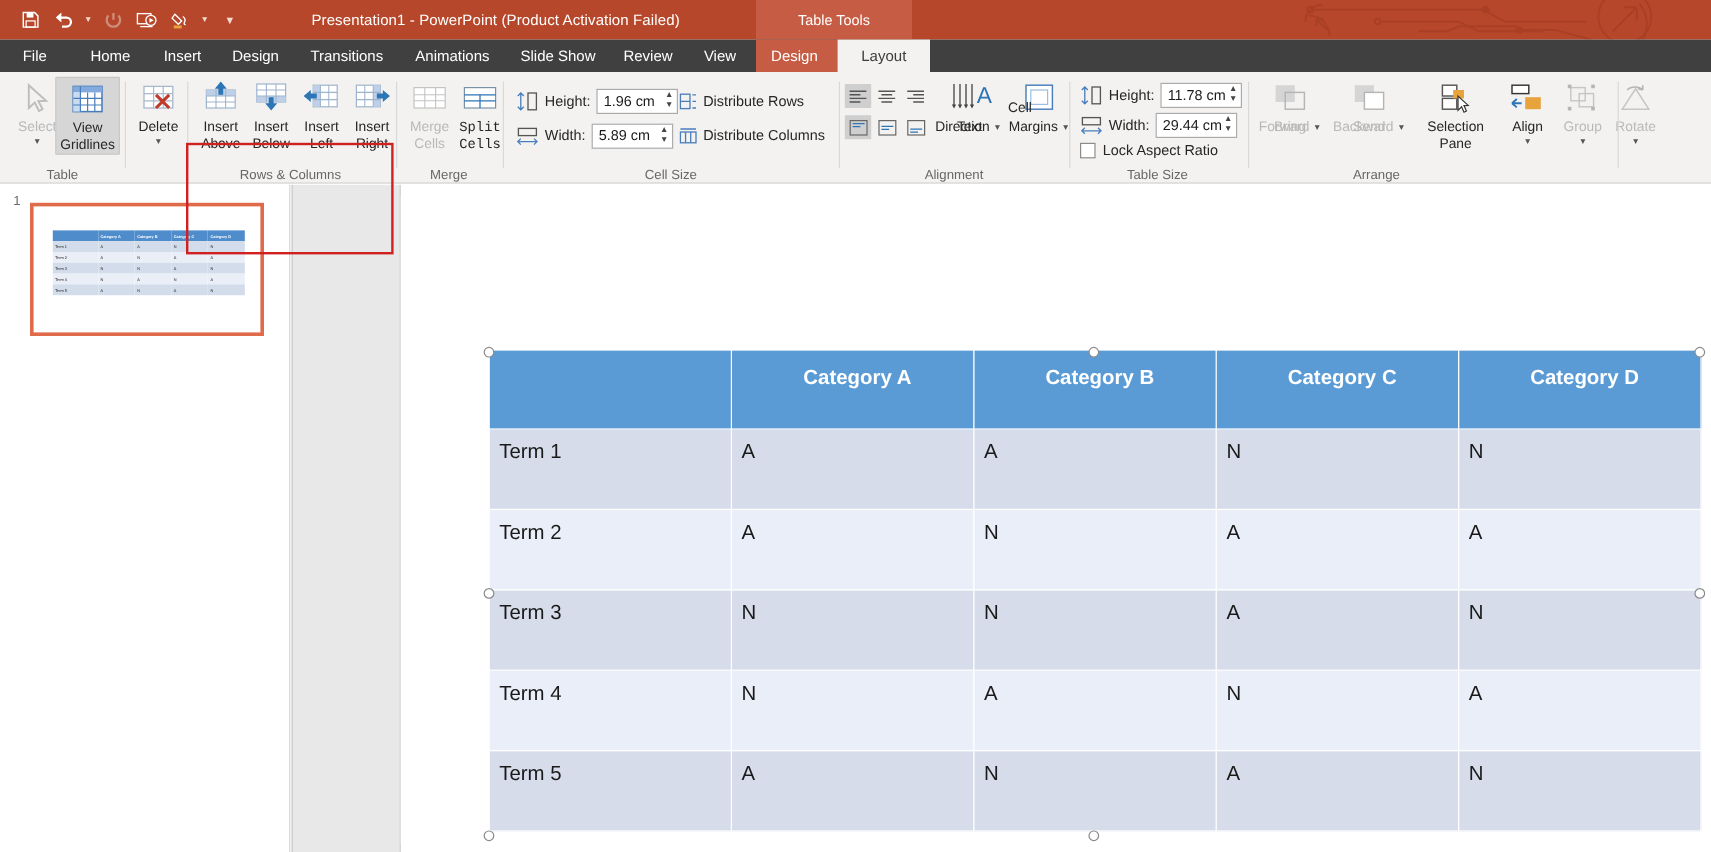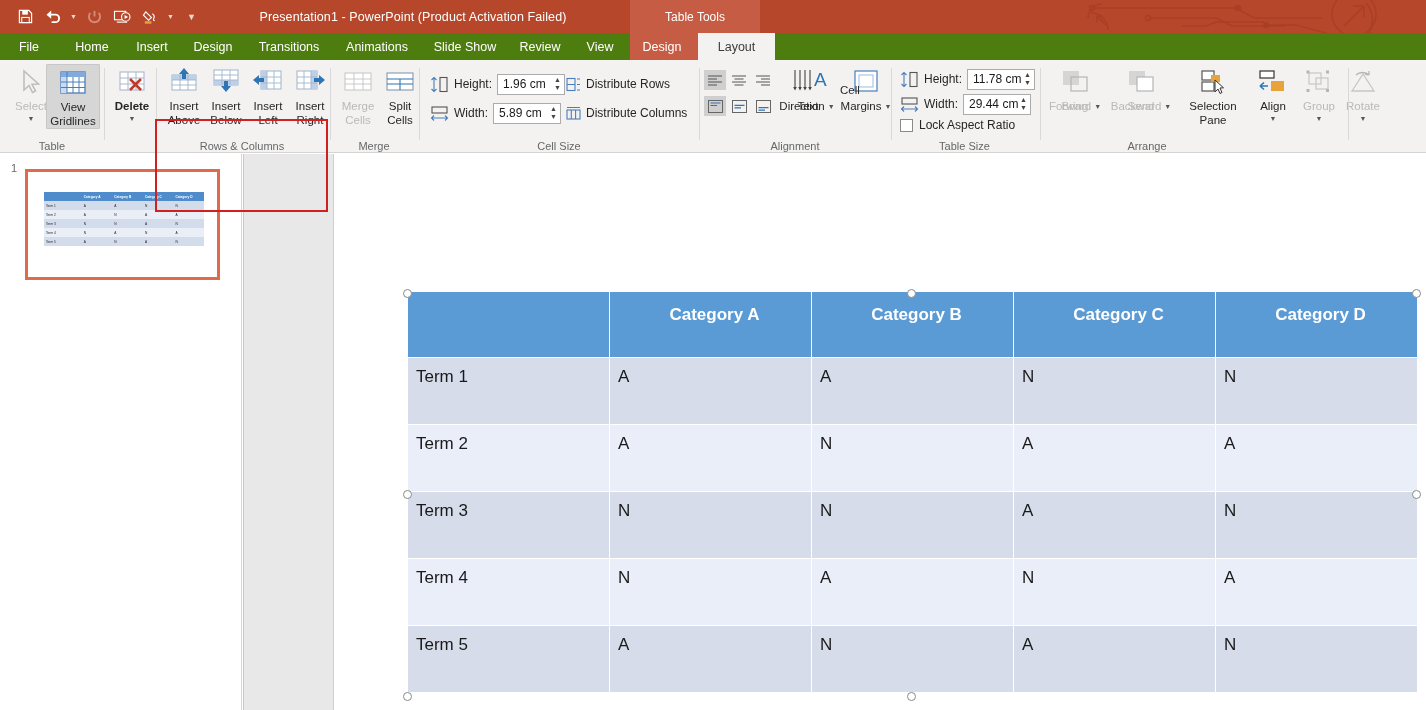--- a/index.html
+++ b/index.html
@@ -33,21 +33,21 @@
   .ctx-tab-label {
     position: absolute; left: 630px; top: 0; width: 130px; height: 33px;
     background: #c65c43;
     display: flex; align-items: center; justify-content: center;
     color: #ffffff; font-size: 12px;
   }
 
   
   .tabstrip {
     position: absolute; left: 0; top: 33px; width: 1426px; height: 27px;
-    background: #4d7c0f;
+    background: #404040;
   }
   .tabstrip .ctxbg {
     position: absolute; left: 630px; top: 0; width: 130px; height: 27px; background: #c65c43;
   }
   .tab {
     position: absolute; top: 0; height: 27px;
     display: flex; align-items: center; justify-content: center;
     color: #ffffff; font-size: 12.5px; padding: 0 10px;
     white-space: nowrap;
   }
@@ -276,21 +276,21 @@
           </svg>
         </span>
         <span>View</span>
         <span>Gridlines</span>
       </div>
       <div class="rgroup-label">Table</div>
     </div>
     <div class="rsep" style="left:104px;"></div>
 
     <div class="rgroup" style="left:105px;width:50px;">
-      <div class="bigbtn" style="left:0px;font-weight:bold;">
+      <div class="bigbtn" style="left:0px;">
         <span class="ico">
           <svg width="30" height="28" viewBox="0 0 30 28">
             <rect x="3" y="4" width="24" height="18" fill="#fff" stroke="#a9b8cc" stroke-width="1.1"></rect>
             <path d="M11 4 V22 M19 4 V22 M3 10 H27 M3 16 H27" stroke="#a9b8cc" stroke-width="1"></path>
             <path d="M13 11 L24 22 M24 11 L13 22" stroke="#c0392b" stroke-width="2.6"></path>
           </svg>
         </span>
         <span>Delete</span>
         <span class="caret-sm">▼</span>
       </div>
@@ -355,21 +355,21 @@
       <div class="bigbtn disabled" style="left:0px;">
         <span class="ico">
           <svg width="32" height="28" viewBox="0 0 32 28">
             <rect x="3" y="5" width="26" height="17" fill="#fff" stroke="#c3c3c3" stroke-width="1"></rect>
             <path d="M3 11 H29 M3 16 H29 M12 5 V22 M21 5 V22" stroke="#c3c3c3" stroke-width=".9"></path>
           </svg>
         </span>
         <span>Merge</span>
         <span>Cells</span>
       </div>
-      <div class="bigbtn" style="left:42px;">
+      <div class="bigbtn" style="left:42px;font-family:Liberation Mono, monospace;">
         <span class="ico">
           <svg width="32" height="28" viewBox="0 0 32 28">
             <rect x="3" y="5" width="26" height="17" fill="#fff" stroke="#7a8fa8" stroke-width="1"></rect>
             <path d="M3 11 H29 M3 16 H29" stroke="#2e75b6" stroke-width="1.1"></path>
             <path d="M16 11 V22" stroke="#2e75b6" stroke-width="1.1"></path>
           </svg>
         </span>
         <span>Split</span>
         <span>Cells</span>
       </div>

